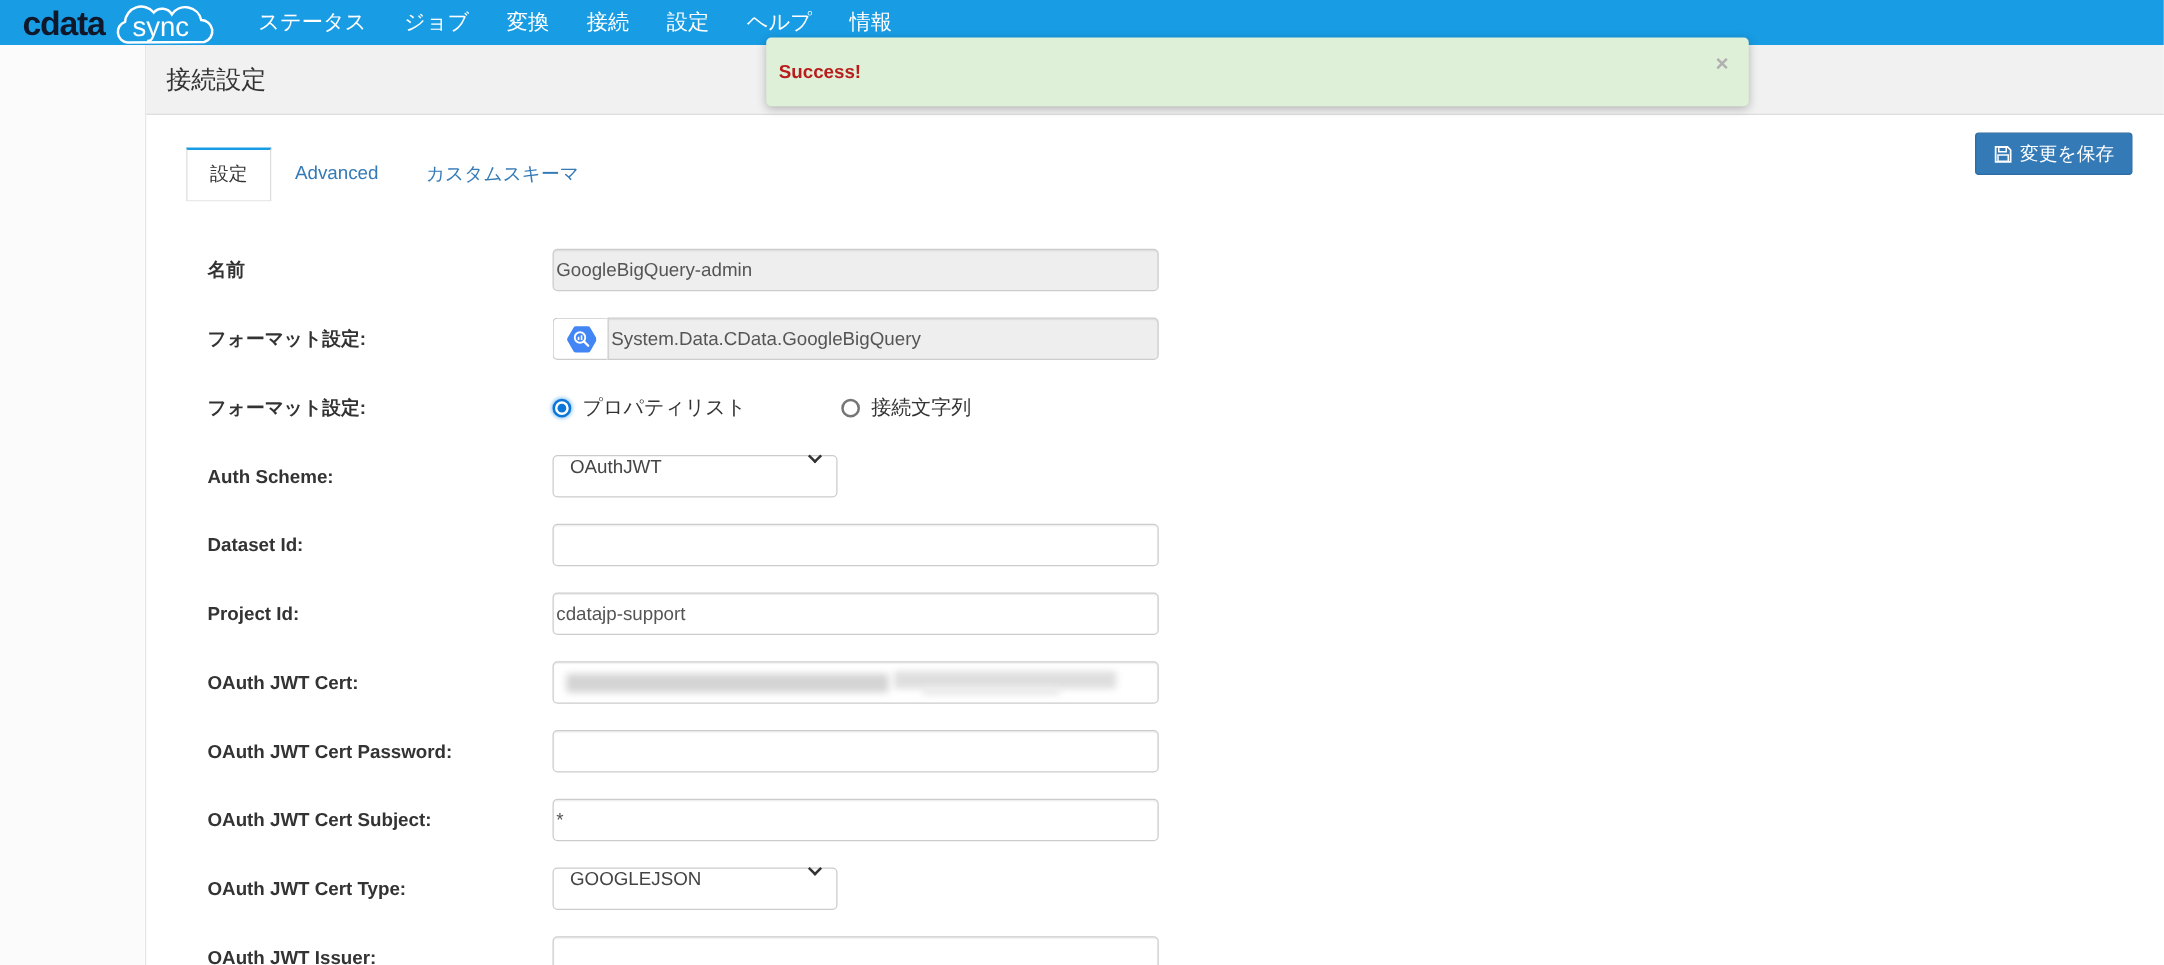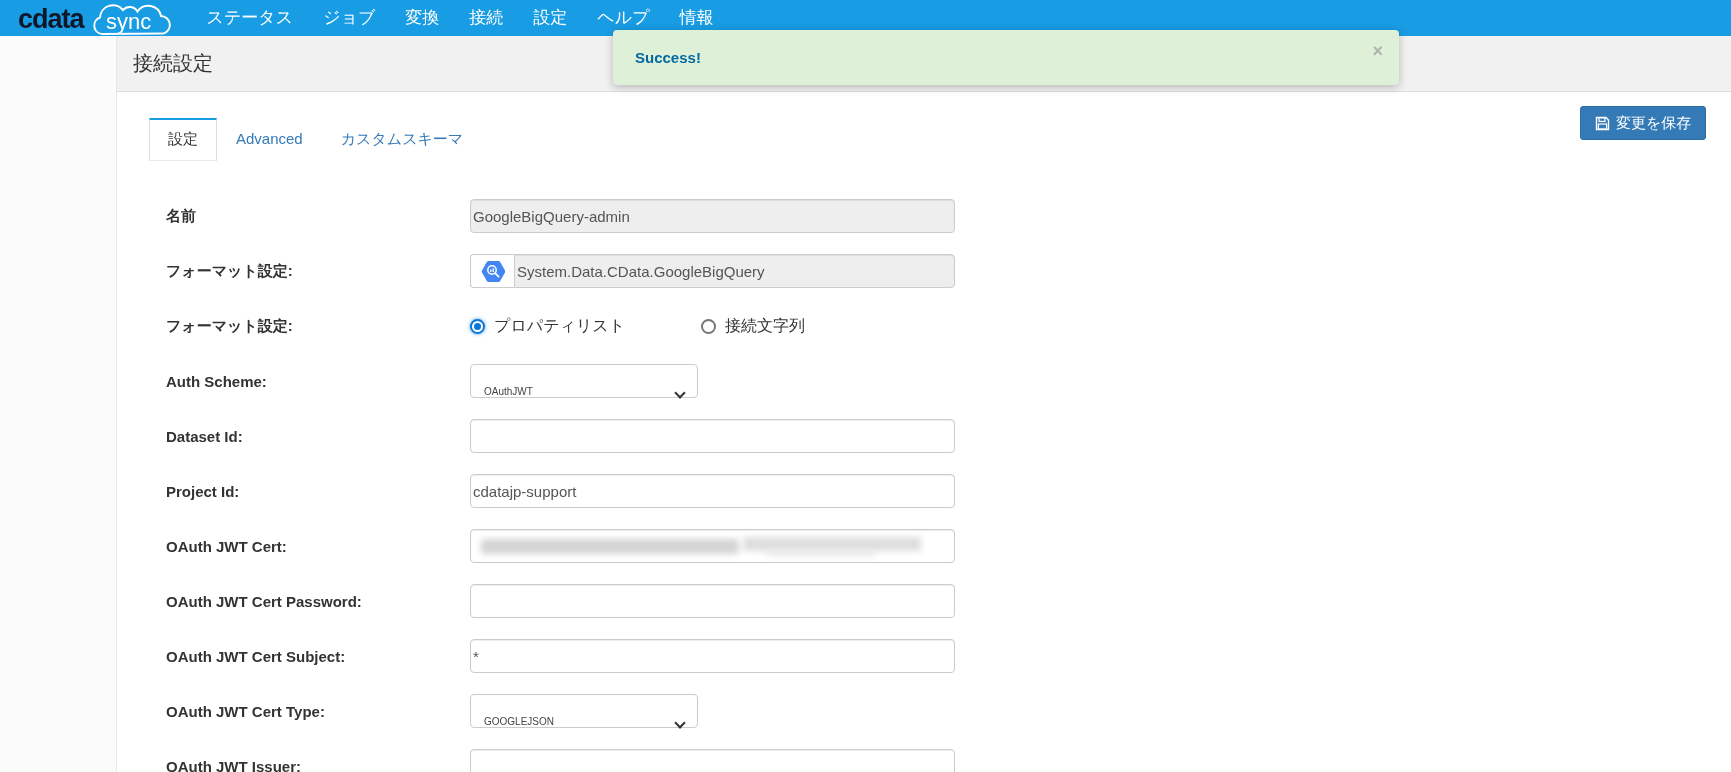--- a/index.html
+++ b/index.html
@@ -13,21 +13,21 @@
   .logo-brand { color:#0f172a; font-weight:800; font-size:27px; line-height:34px; letter-spacing:-1px; }
   .logo-cloud { margin-left:2px; margin-bottom:-3px; }
   .nav-menu { display:flex; margin-left:14px; height:36px; align-items:center; }
   .nav-item { color:#fff; font-size:17px; padding:0 15px; height:36px; line-height:36px;
     cursor:pointer; white-space:nowrap; }
 
   
   .alert { position:absolute; left:613px; top:30px; width:786px; height:55px;
     background:#dff0d8; border-radius:4px; box-shadow:0 2px 8px rgba(0,0,0,.25);
     display:flex; align-items:center; z-index:10; }
-  .alert-text { color:#0369a1; font-weight:bold; font-size:15px; margin-left:22px; }
+  .alert-text { color:#b91c1c; font-weight:bold; font-size:15px; margin-left:10px; }
   .alert-close { position:absolute; right:16px; top:12px; color:#b0b0b0; font-size:18px;
     font-weight:bold; cursor:pointer; line-height:18px; }
 
   
   .panel { position:absolute; left:116px; top:36px; width:1615px; height:736px;
     background:#fff; border-left:1px solid #e7e7e7; }
   .panel-header { height:56px; background:#f1f1f1; border-bottom:1px solid #ddd;
     display:flex; align-items:center; }
   .panel-title { font-size:20px; color:#333; font-weight:500; margin-left:16px; }
 
@@ -40,38 +40,38 @@
   
   .tabs { margin:26px 0 0 32px; display:flex; }
   .tab { padding:11px 18px; font-size:15px; color:#337ab7; cursor:pointer;
     border:1px solid transparent; }
   .tab.active { color:#333; background:#fff; border:1px solid #ddd;
     border-top:2px solid #189ce4; border-bottom:1px solid #e9e9e9;
     padding-top:10px; cursor:default; }
 
   
   .form { margin:38px 0 0 49px; }
-  .frow { display:flex; align-items:center; min-height:34px; margin-bottom:21px;gap:28px; }
+  .frow { display:flex; align-items:center; min-height:34px; margin-bottom:21px; }
   .flabel { width:276px; flex-shrink:0; font-size:15px; font-weight:bold; color:#333; }
   .fctrl { width:485px; }
 
   .tinput { width:485px; height:34px; border:1px solid #ccc; border-radius:4px;
     padding:6px 2px; font-size:15px; color:#555; background:#fff;
     box-shadow:inset 0 1px 1px rgba(0,0,0,.075); font-family:inherit; }
   .tinput:disabled, .tinput.disabled { background:#eee; color:#555; }
 
   .igroup { display:flex; width:485px;border-radius:17px; }
   .iaddon { width:44px; height:34px; background:#fff; border:1px solid #ccc;
     border-right:0; border-radius:4px 0 0 4px; display:flex; align-items:center;
     justify-content:center; }
   .igroup .tinput { width:441px; border-radius:0 4px 4px 0; }
 
   .selectbox { width:228px; height:34px; border:1px solid #ccc; border-radius:4px;
-    background:#fff; display:flex; align-items:flex-end; justify-content:space-between;
-    padding:0 13px; font-size:10px; color:#444; cursor:pointer; }
+    background:#fff; display:flex; align-items:flex-start; justify-content:space-between;
+    padding:0 13px; font-size:15px; color:#444; cursor:pointer; }
   .chev { width:8px; height:8px; border-right:2px solid #333; border-bottom:2px solid #333;
     transform:rotate(45deg); margin-top:-4px; }
 
   .radio-row { display:flex; align-items:center; }
   .radio-group { display:flex; align-items:center; cursor:pointer; }
   .radio-group.first { width:231px; }
   .rdot { width:15px; height:15px; border-radius:50%; background:#fff; flex-shrink:0;
     position:relative; }
   .rdot.on { border:2px solid #0b76d8; box-shadow:0 0 3px 1px rgba(23,133,227,.45); }
   .rdot.on::after { content:""; position:absolute; left:2px; top:2px; width:7px; height:7px;

